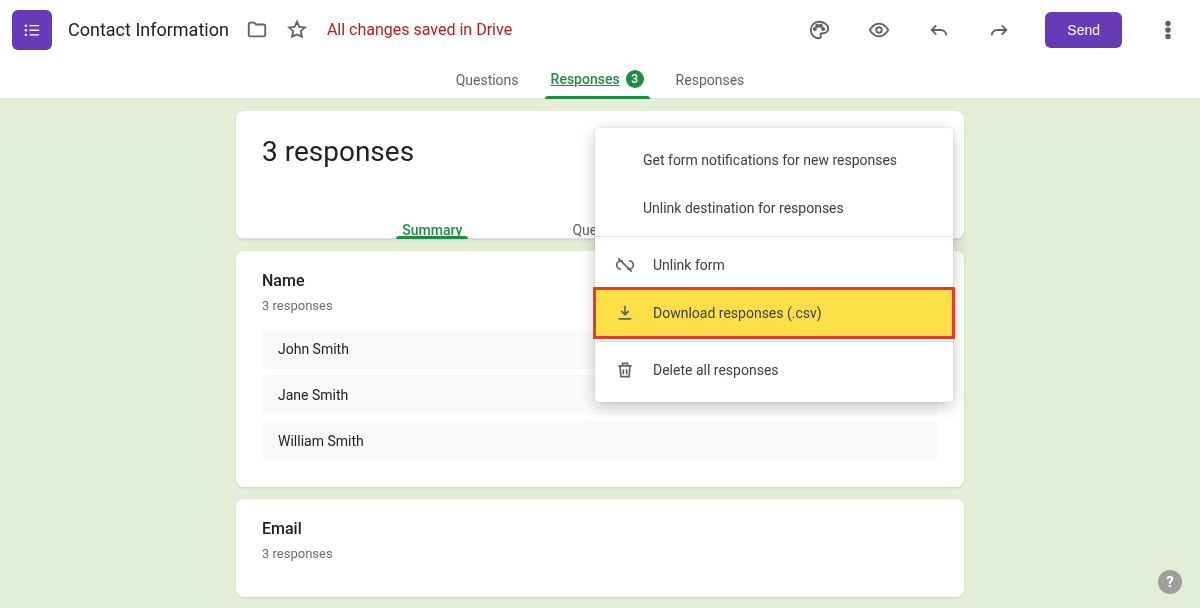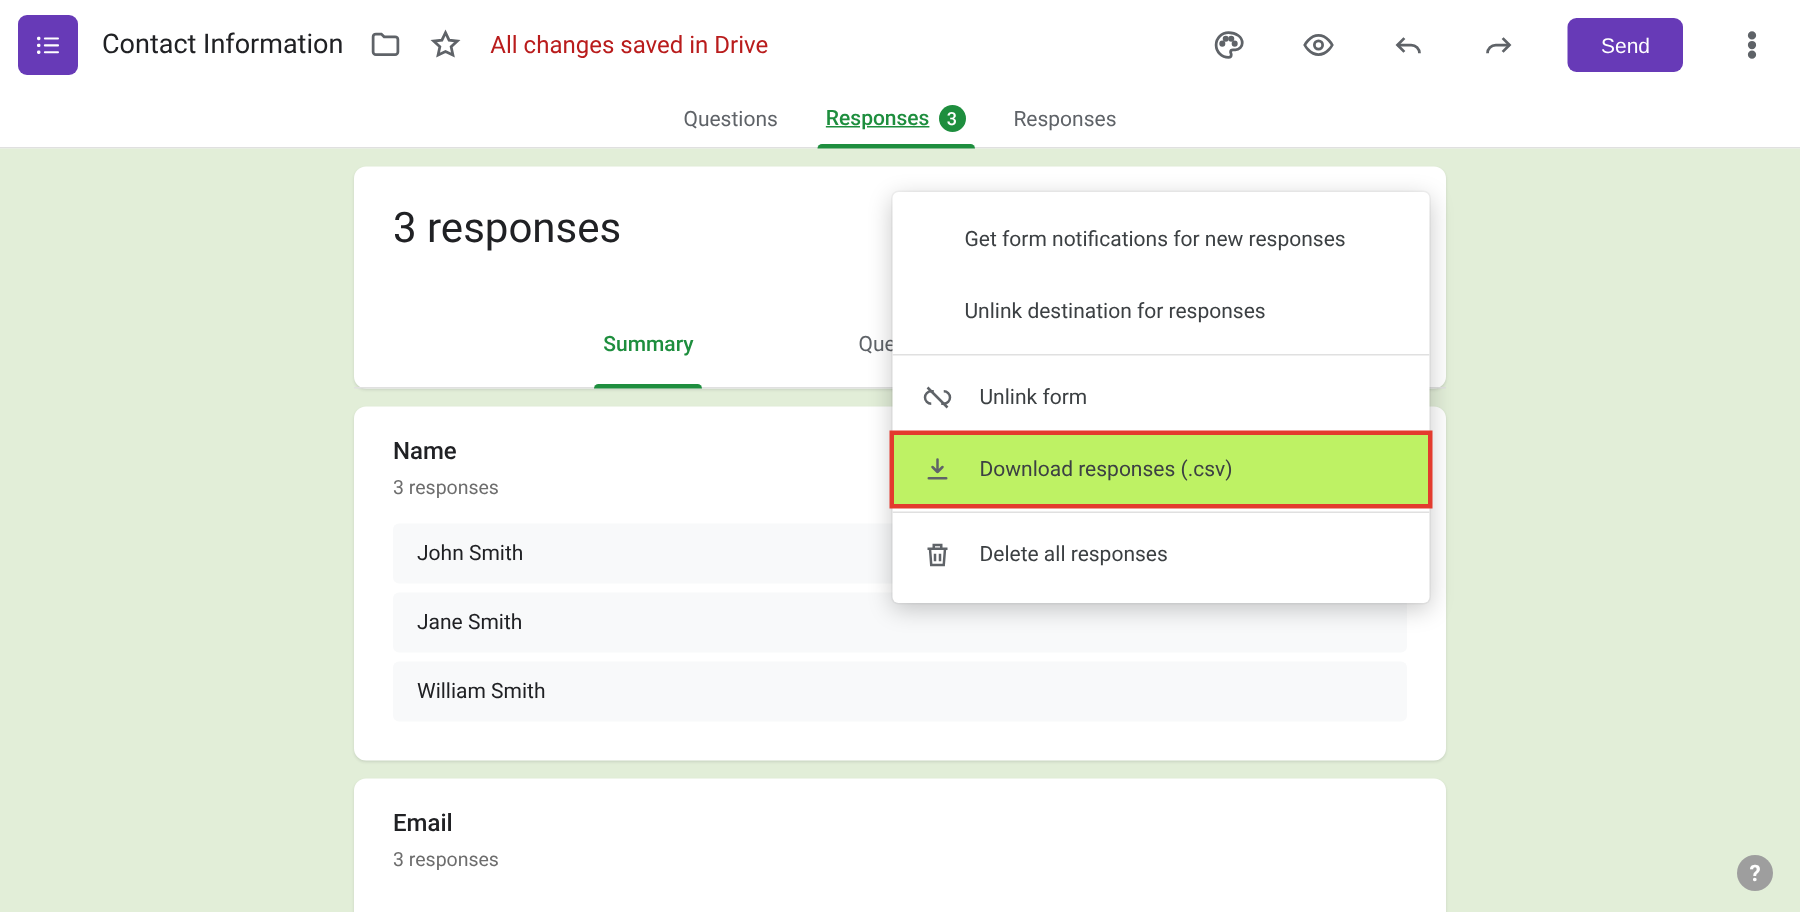--- a/index.html
+++ b/index.html
@@ -59,21 +59,21 @@
     background: #fff; width: 728px; border-radius: 8px;
     box-shadow: 0 1px 2px rgba(60,64,67,.15); margin-bottom: 12px;
   }
   .card-top { padding: 24px 26px 0; }
   .resp-title { font-size: 28px; color: #202124; font-weight: 400; }
   .subtabs {
     display: flex; justify-content: center; gap: 110px;
     margin-top: 54px; border-bottom: 1px solid #e0e0e0;
   }
   .subtab {
-    font-size: 14px; color: #5f6368; padding-bottom: 20px; position: relative; cursor: pointer;
+    font-size: 14px; color: #5f6368; padding-bottom: 0; position: relative; cursor: pointer;
   }
   .subtab.active { color: #1e8e3e; font-weight: 500; }
   .subtab.active::after {
     content: ""; position: absolute; left: -6px; right: -6px; bottom: -1px;
     height: 3px; background: #1e8e3e; border-radius: 3px 3px 0 0;
   }
 
   .section { padding: 20px 26px; }
   .section h3 { font-size: 16px; font-weight: 500; color: #202124; margin: 0 0 8px; }
   .section .meta { font-size: 13px; color: #6d6d6d; margin-bottom: 16px; }
@@ -87,21 +87,21 @@
     position: absolute; top: 128px; left: 595px; width: 358px;
     background: #fff; border-radius: 4px;
     box-shadow: 0 4px 16px rgba(0,0,0,.22), 0 0 0 1px rgba(0,0,0,.04);
     padding: 8px 0; z-index: 50;
   }
   .menu-item {
     display: flex; align-items: center; height: 48px; padding: 0 20px;
     font-size: 14px; color: #3c4043; cursor: pointer; gap: 18px;
   }
   .menu-item.textonly { padding-left: 48px; }
-  .menu-item.highlight { background: #bef264; outline: 3px solid #e33b2e; outline-offset: -1px; }
+  .menu-item.highlight { background: #fde047; outline: 3px solid #e33b2e; outline-offset: -1px; }
   .menu-sep { height: 1px; background: #e0e0e0; margin: 4px 0; }
   .menu-item svg { width: 20px; height: 20px; fill: #5f6368; }
   .mi-icon { width: 20px; display: flex; justify-content: center; }
 
   .help-badge {
     position: absolute; right: 18px; bottom: 14px; width: 24px; height: 24px;
     border-radius: 50%; background: #9e9e9e; color: #fff; font-weight: 700;
     display: flex; align-items: center; justify-content: center; font-size: 15px;
   }
 </style>

